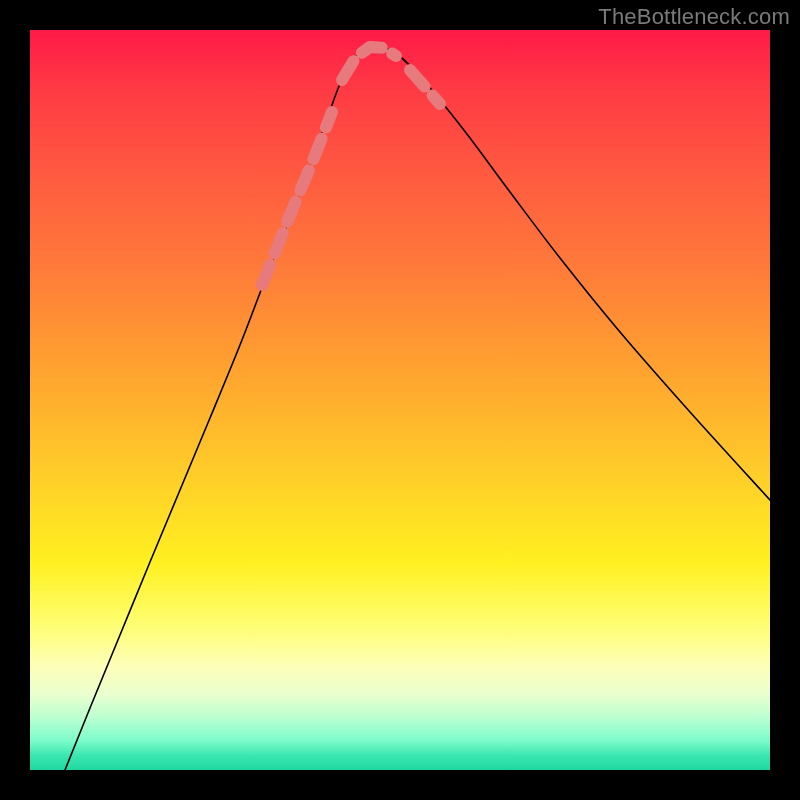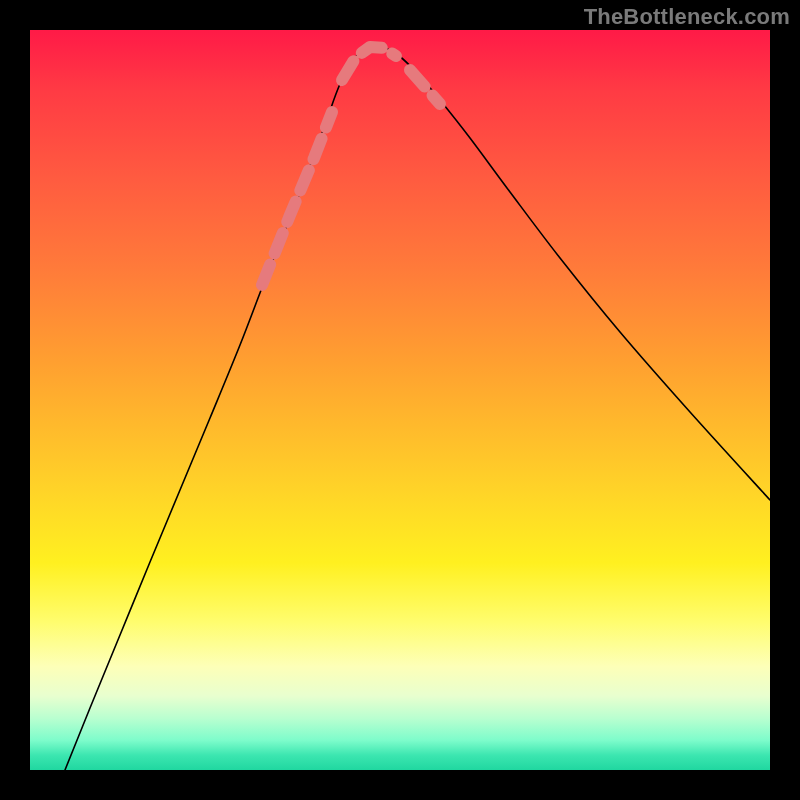--- a/index.html
+++ b/index.html
@@ -46,21 +46,21 @@
     width: 100%;
     height: 100%;
     overflow: visible;
   }
   .watermark {
     position: absolute;
     top: 4px;
     right: 10px;
     color: #7a7a7a;
     font-size: 22px;
-    font-weight: 700;
+    font-weight: 400;
     letter-spacing: 0.2px;
     user-select: none;
   }
 </style>
 </head>
 <body>
 
 <div class="stage">
   <div class="watermark">TheBottleneck.com</div>
   <div class="plot">

